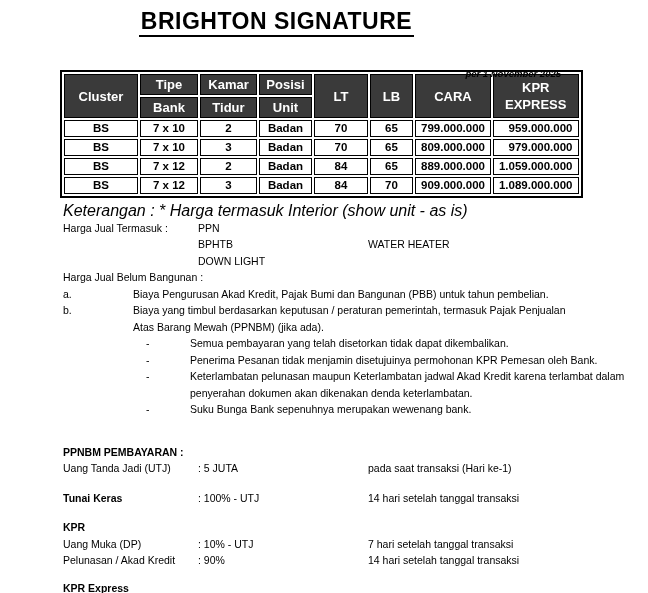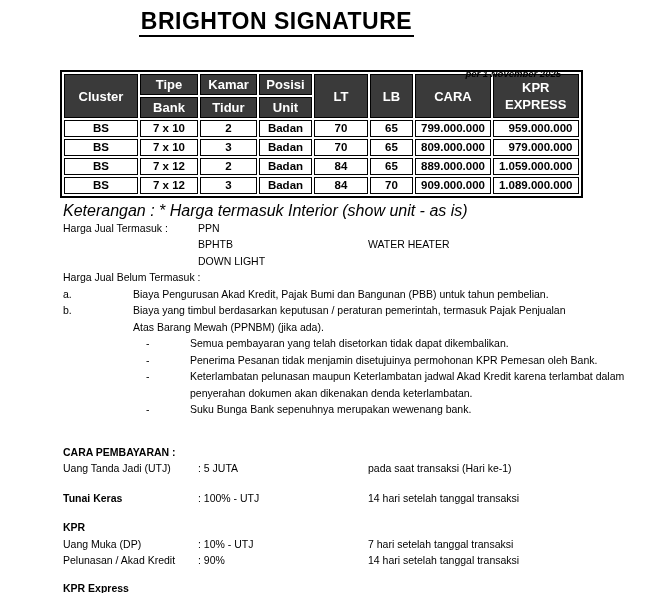--- a/index.html
+++ b/index.html
@@ -162,21 +162,21 @@
     <span class="c1"></span>
     <span class="c2">BPHTB</span>
     <span class="c3">WATER HEATER</span>
   </div>
   <div class="row">
     <span class="c1"></span>
     <span class="c3">DOWN LIGHT</span>
   </div>
 
   <div class="row">
-    <span>Harga Jual Belum Termasuk :</span>
+    <span>Harga Jual Belum Bangunan :</span>
   </div>
   <div class="ab-row">
     <span class="ab-marker">a.</span>
     <span class="ab-text">Biaya Pengurusan Akad Kredit, Pajak Bumi dan Bangunan (PBB) untuk tahun pembelian.</span>
   </div>
   <div class="ab-row">
     <span class="ab-marker">b.</span>
     <span class="ab-text">Biaya yang timbul berdasarkan keputusan / peraturan pemerintah, termasuk Pajak Penjualan Atas Barang Mewah (PPNBM) (jika ada).</span>
   </div>
   <div class="note-row">
@@ -190,21 +190,21 @@
   <div class="note-row">
     <span class="note-marker">-</span>
     <span class="note-text">Keterlambatan pelunasan maupun Keterlambatan jadwal Akad Kredit karena terlambat dalam penyerahan dokumen akan dikenakan denda keterlambatan.</span>
   </div>
   <div class="note-row">
     <span class="note-marker">-</span>
     <span class="note-text">Suku Bunga Bank sepenuhnya merupakan wewenang bank.</span>
   </div>
 
   <div class="row bold mt-pay">
-    <span>CARA PEMBAYARAN :</span>
+    <span>PPNBM PEMBAYARAN :</span>
   </div>
   <div class="row">
     <span class="c1">Uang Tanda Jadi (UTJ)</span>
     <span class="c2">: 5 JUTA</span>
     <span class="c3">pada saat transaksi (Hari ke-1)</span>
   </div>
 
   <div class="row mt-block">
     <span class="c1 bold">Tunai Keras</span>
     <span class="c2">: 100% - UTJ</span>

